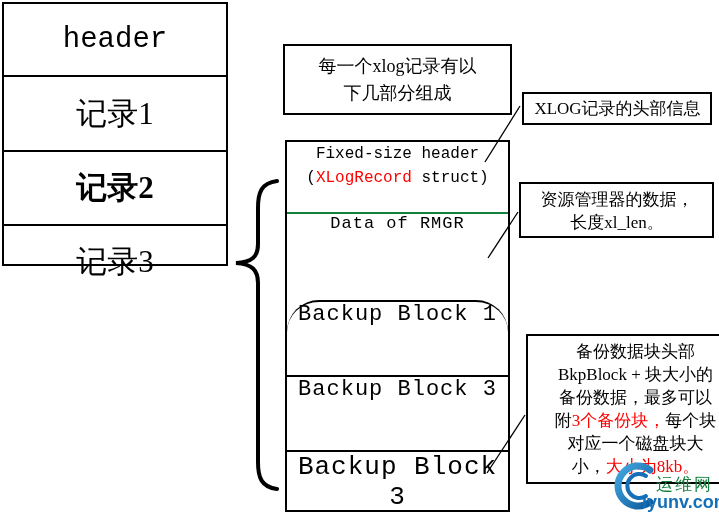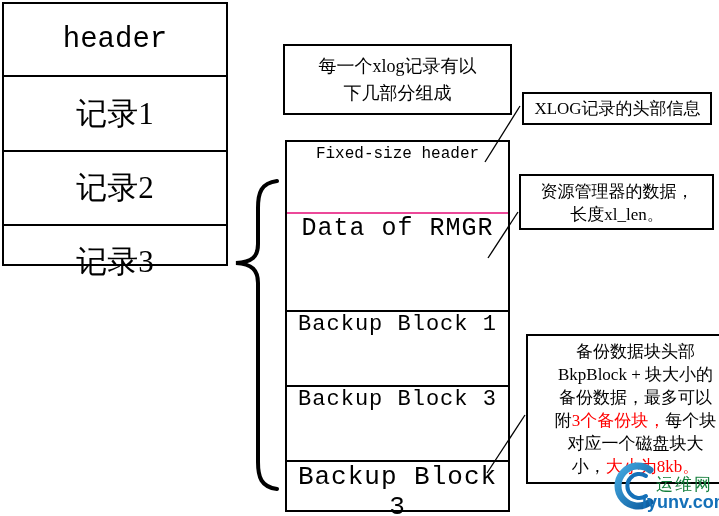--- a/index.html
+++ b/index.html
@@ -24,53 +24,53 @@
     position:absolute;left:2px;top:2px;width:226px;height:264px;
     border:2px solid #000;box-sizing:border-box;background:#fff;
   }
   .leftcol .cell{
     box-sizing:border-box;
     display:flex;align-items:center;justify-content:center;
     font-size:31px;
   }
   .leftcol .cell.first{height:71px;font-family:"Liberation Mono", monospace;font-size:29px;}
   .leftcol .cell.rest{border-top:2px solid #000;}
-  .c2{height:75px;} .c3{height:74px;} .c4{height:74px;}
+  .c2{height:75px;} .c3{height:74px;font-weight:bold;} .c4{height:74px;}
 
   
   .topnote{
     left:283px;top:3px;width:229px;height:71px;
     font-size:18px;line-height:27px;margin-top:41px;
   }
 
   
   .stack{
     position:absolute;left:285px;top:140px;width:225px;height:372px;
     border:2px solid #000;box-sizing:border-box;background:#fff;
   }
   .stack .cell{
     box-sizing:border-box;
     display:flex;flex-direction:column;align-items:center;justify-content:flex-start;
     font-family:"Liberation Mono", monospace;
     text-align:center;
   }
   .s1{height:70px;font-size:16px;line-height:24px;}
-  .s2{height:98px;border-top:2px solid #ec4899;font-size:25px;letter-spacing:1px;}
-  .s3{height:75px;border-top:2px solid #000;font-size:22px;letter-spacing:1px;}
+  .s2{height:88px;border-top:2px solid #15803d;font-size:17px;letter-spacing:1px;}
+  .s3{height:75px;border-top:2px solid #000;font-size:22px;letter-spacing:1px;border-radius:32px;}
   .s4{height:75px;border-top:2px solid #000;font-size:22px;letter-spacing:1px;}
   .s5{height:72px;border-top:2px solid #000;font-size:26px;letter-spacing:1px;}
 
   
   .note{
     position:absolute;border:2px solid #000;box-sizing:border-box;background:#fff;
     font-size:17px;line-height:23px;text-align:center;
     padding:9px 4px 0 5px;
   }
   .noteA{left:522px;top:92px;width:190px;height:33px;padding-top:3px;}
-  .noteB{left:519px;top:174px;width:195px;height:56px;padding-top:4px;}
+  .noteB{left:519px;top:182px;width:195px;height:56px;padding-top:4px;}
   .noteC{left:526px;top:334px;width:218px;height:150px;padding-top:4px;line-height:23px;}
 
   .red{color:#ff0000;}
 
   
   svg.overlay{position:absolute;left:0;top:0;pointer-events:none;}
 
   
   .watermark{position:absolute;left:608px;top:458px;width:111px;height:58px;}
   .wm-name{
@@ -108,20 +108,21 @@
     <div>
         <div><span>每一个xlog记录有以</span></div>
         <div><span>下几部分组成</span></div>
       </div>
   </div>
 
   <div class="stack">
     <div class="cell s1">
       <div>
           <div><span>Fixed-size header</span></div>
+          <div><span>(</span><span class="red">XLogRecord</span><span> struct)</span></div>
         </div>
     </div>
     <div class="cell s2">
       <span>Data of RMGR</span>
     </div>
     <div class="cell s3">
       <span>Backup Block 1</span>
     </div>
     <div class="cell s4">
       <span>Backup Block 3</span>

